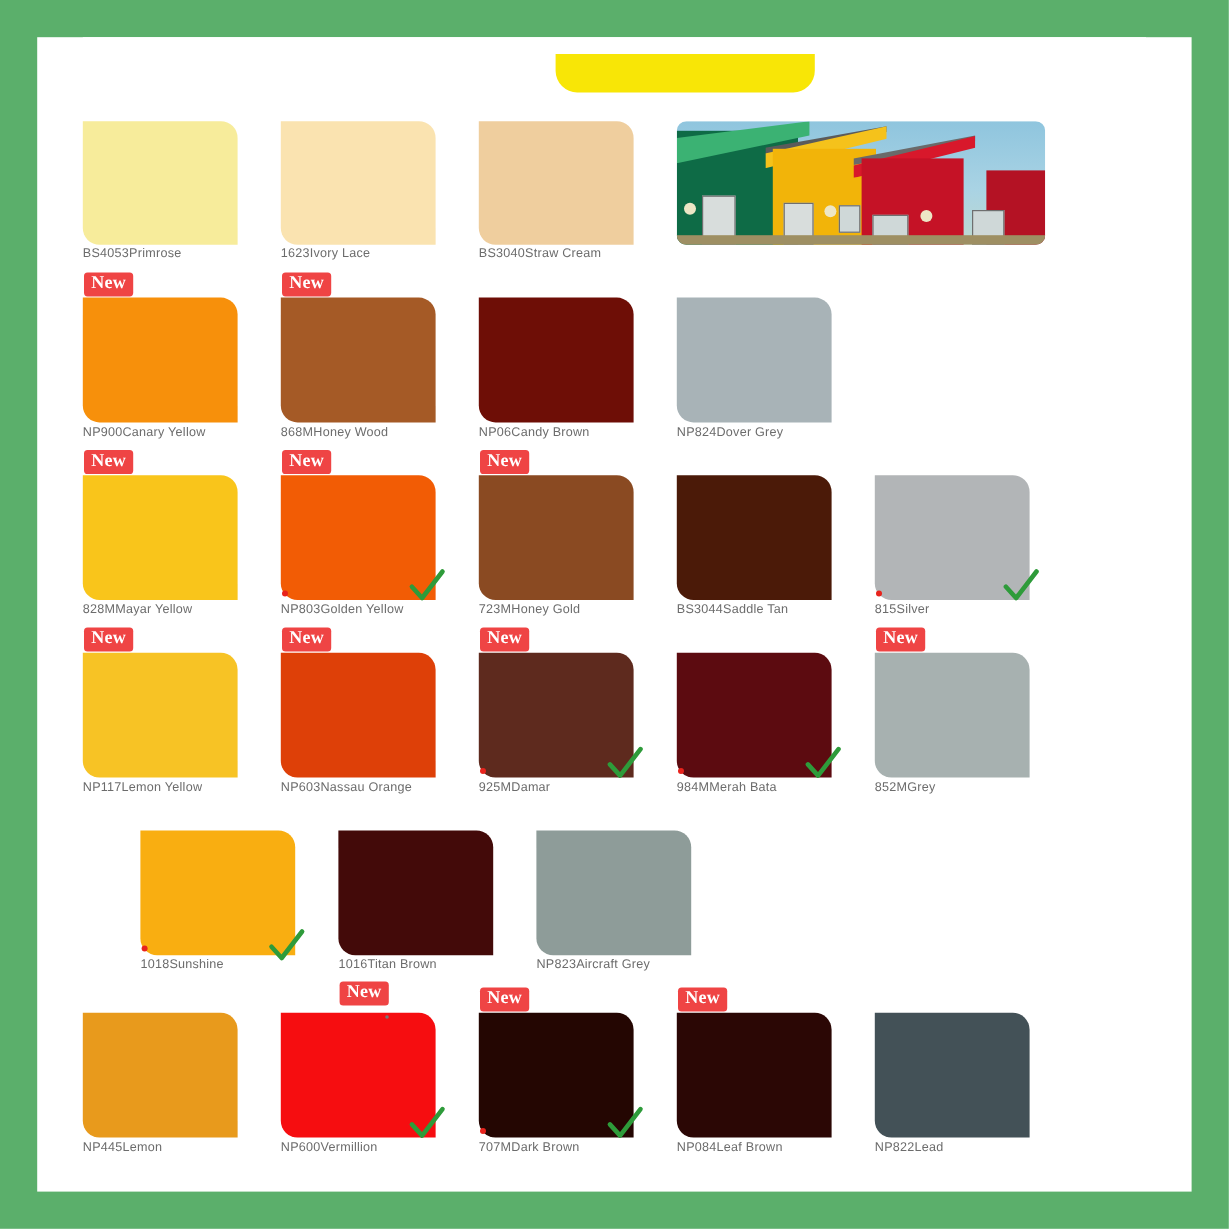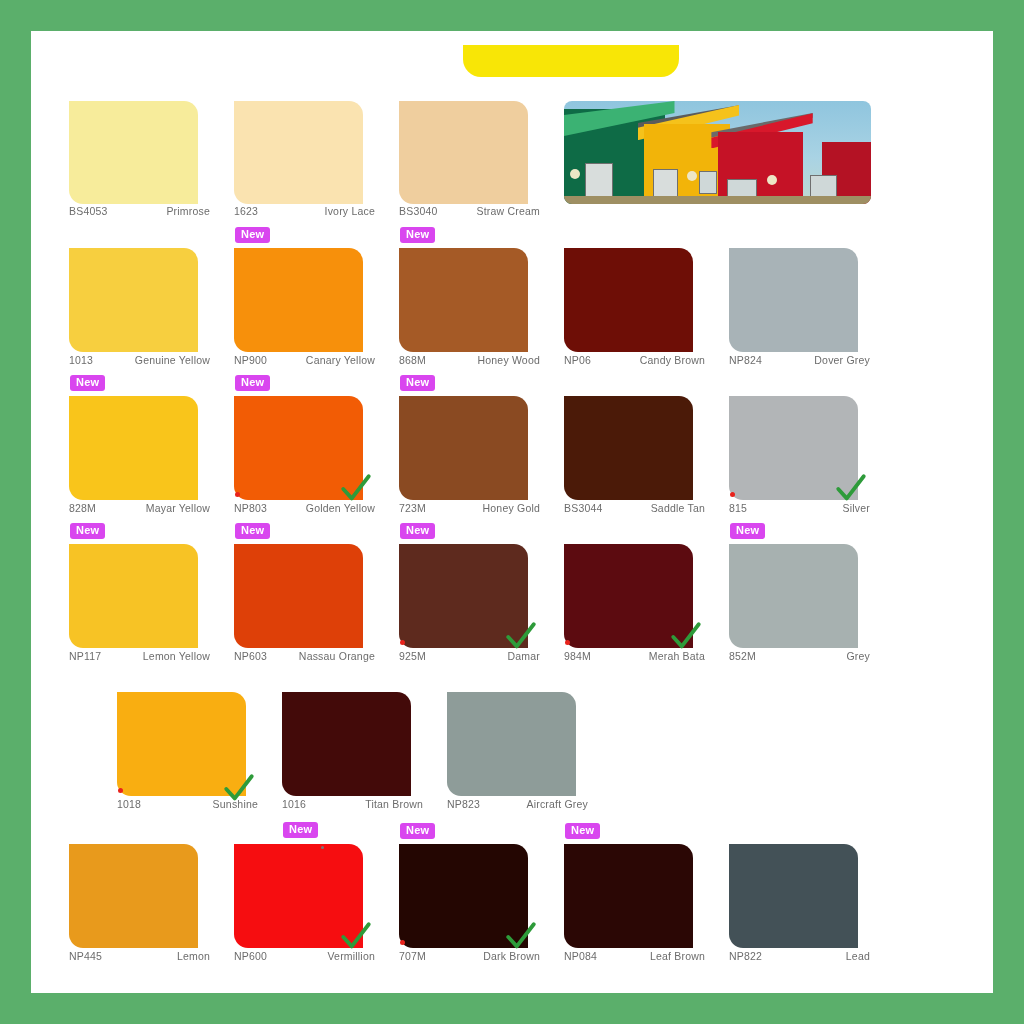--- a/index.html
+++ b/index.html
@@ -62,42 +62,42 @@
     height: 96px;
     border-radius: 8px;
     overflow: hidden;
     top: 22px;
   }
   .labels {
     position: absolute;
     left: 0; top: 128px;
     width: 141px;
     display: flex;
-    justify-content: space-between;
     align-items: flex-start;
     font-size: 10.5px;
     color: #6c6c6c;
     letter-spacing: 0.2px;
   }
   .row.r1 .labels { top: 124px; }
   .labels .code { white-space: nowrap; }
   .labels .name { text-align: right; line-height: 1.25; }
 
   .badge {
     position: absolute;
     left: 1px; top: 1px;
-    background: #d946ef;
+    background: #ef4444;
     color: #ffffff;
-    font-size: 11px;
+    font-size: 15px;
     font-weight: bold;
     padding: 1px 6px 2px 6px;
     border-radius: 3px;
     line-height: 1.15;
     z-index: 3;
     letter-spacing: 0.2px;
+    font-family: Liberation Serif, serif;
   }
   .badge.below {
     top: auto;
     bottom: -16px;
   }
   .dot {
     position: absolute;
     left: 1px;
     top: 118px;
     width: 5px; height: 5px;
@@ -184,27 +184,20 @@
               <div class="ph-win" style="left:44%; top:68%; width:6%; height:22%;"></div>
               <div class="ph-win" style="left:53%; top:76%; width:10%; height:24%;"></div>
               <div class="ph-lamp" style="left:66%; top:72%;"></div>
               <div class="ph-win" style="left:80%; top:72%; width:9%; height:28%;"></div>
               <div class="ph-ground"></div>
             </div>
           </div>
         </div>
         <div class="row r2">
           <div class="cell">
-            <div class="swatch" style="background: rgb(247, 207, 63);"></div>
-            <div class="labels">
-              <span class="code">1013</span>
-              <span class="name">Genuine Yellow</span>
-            </div>
-          </div>
-          <div class="cell">
             <span class="badge">New</span>
             <div class="swatch" style="background: rgb(247, 144, 11);"></div>
             <div class="labels">
               <span class="code">NP900</span>
               <span class="name">Canary Yellow</span>
             </div>
           </div>
           <div class="cell">
             <span class="badge">New</span>
             <div class="swatch" style="background: rgb(165, 90, 38);"></div>

